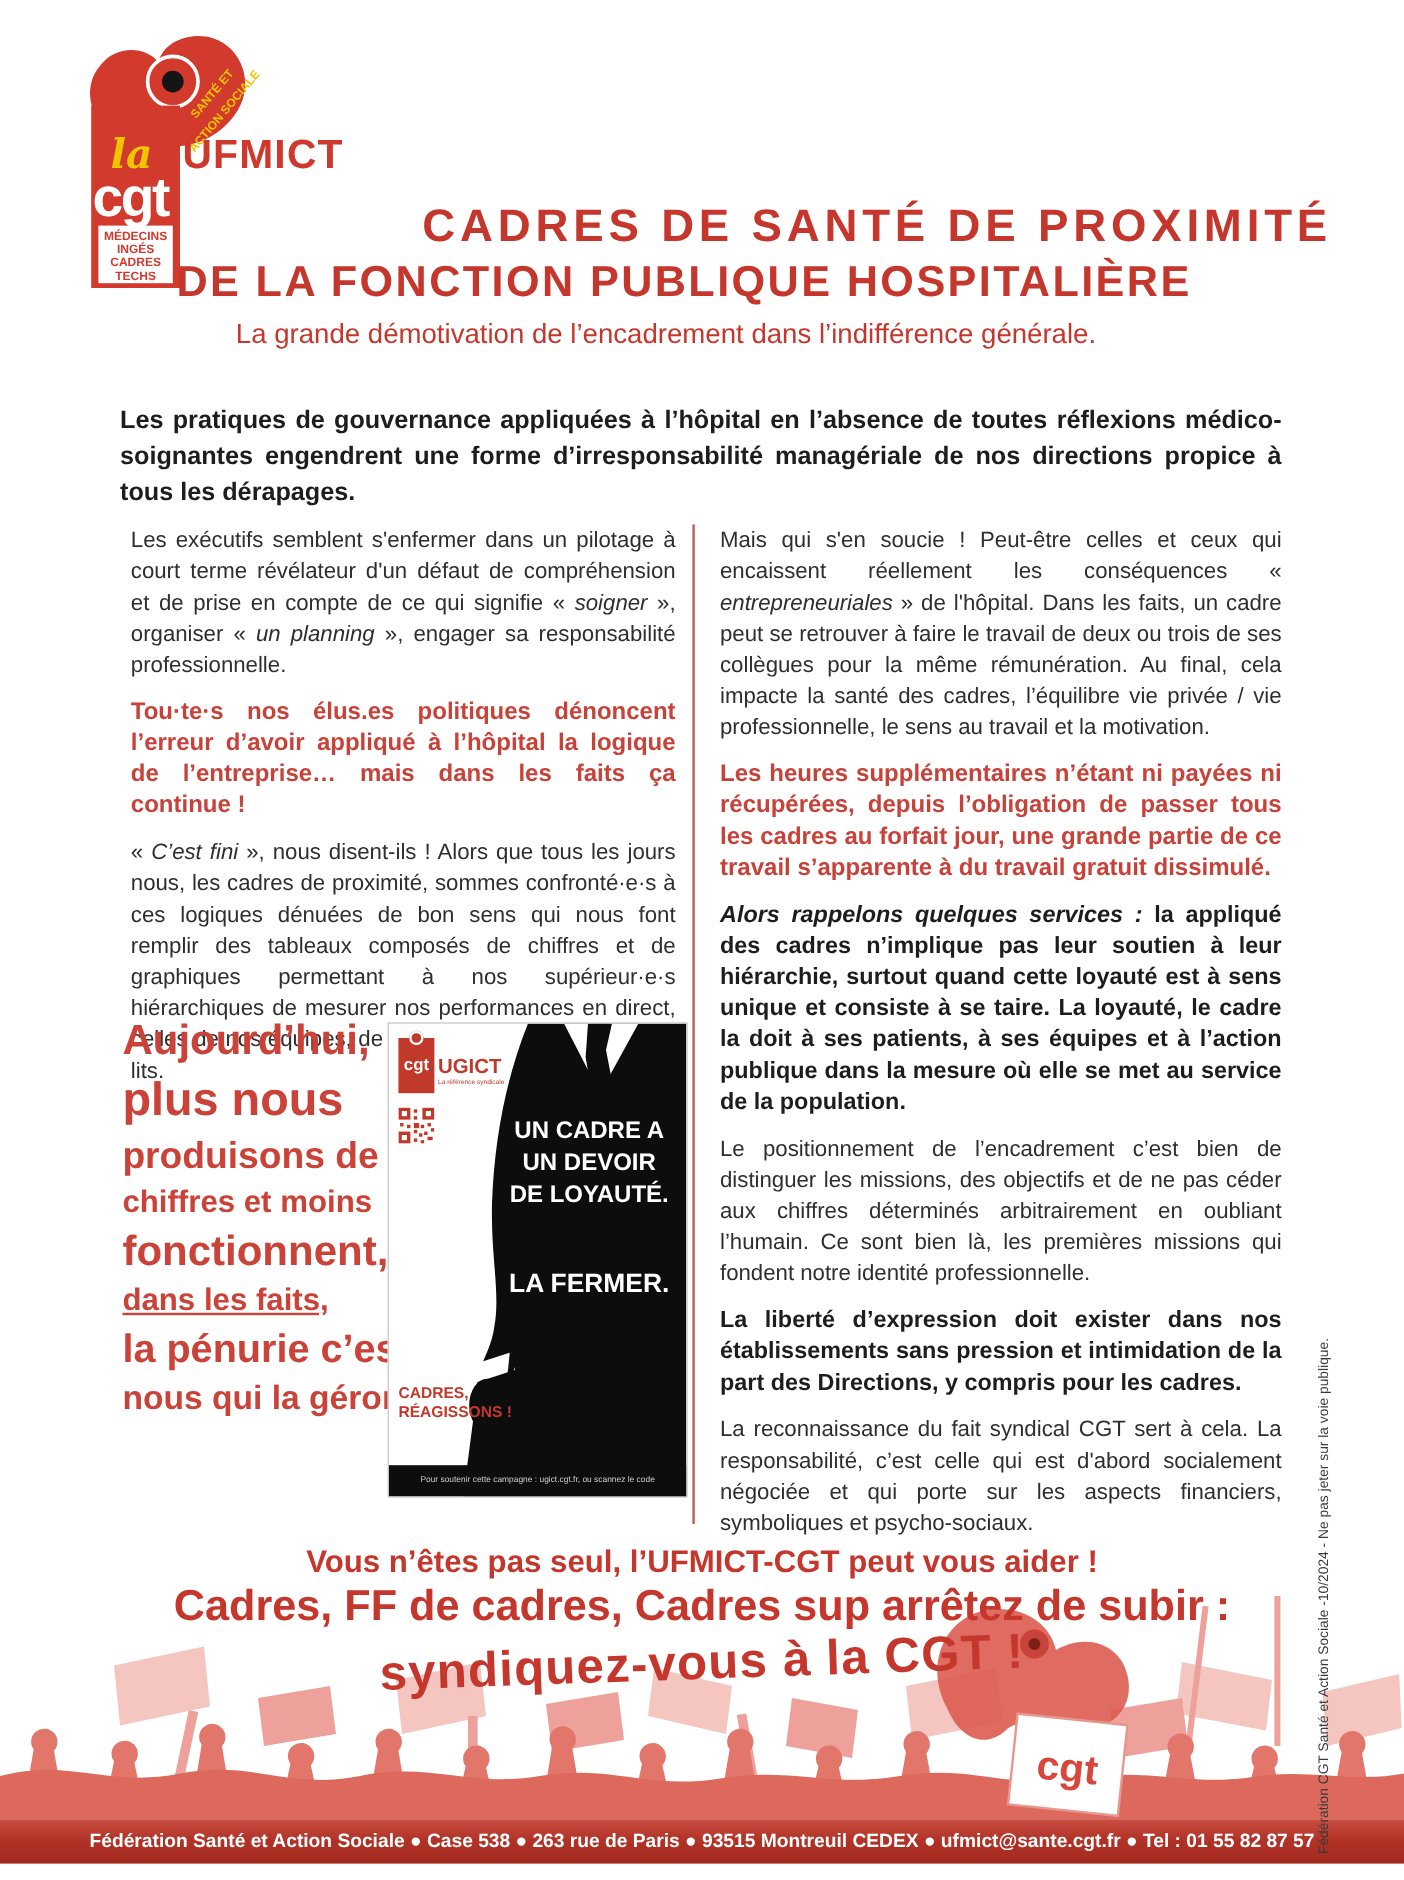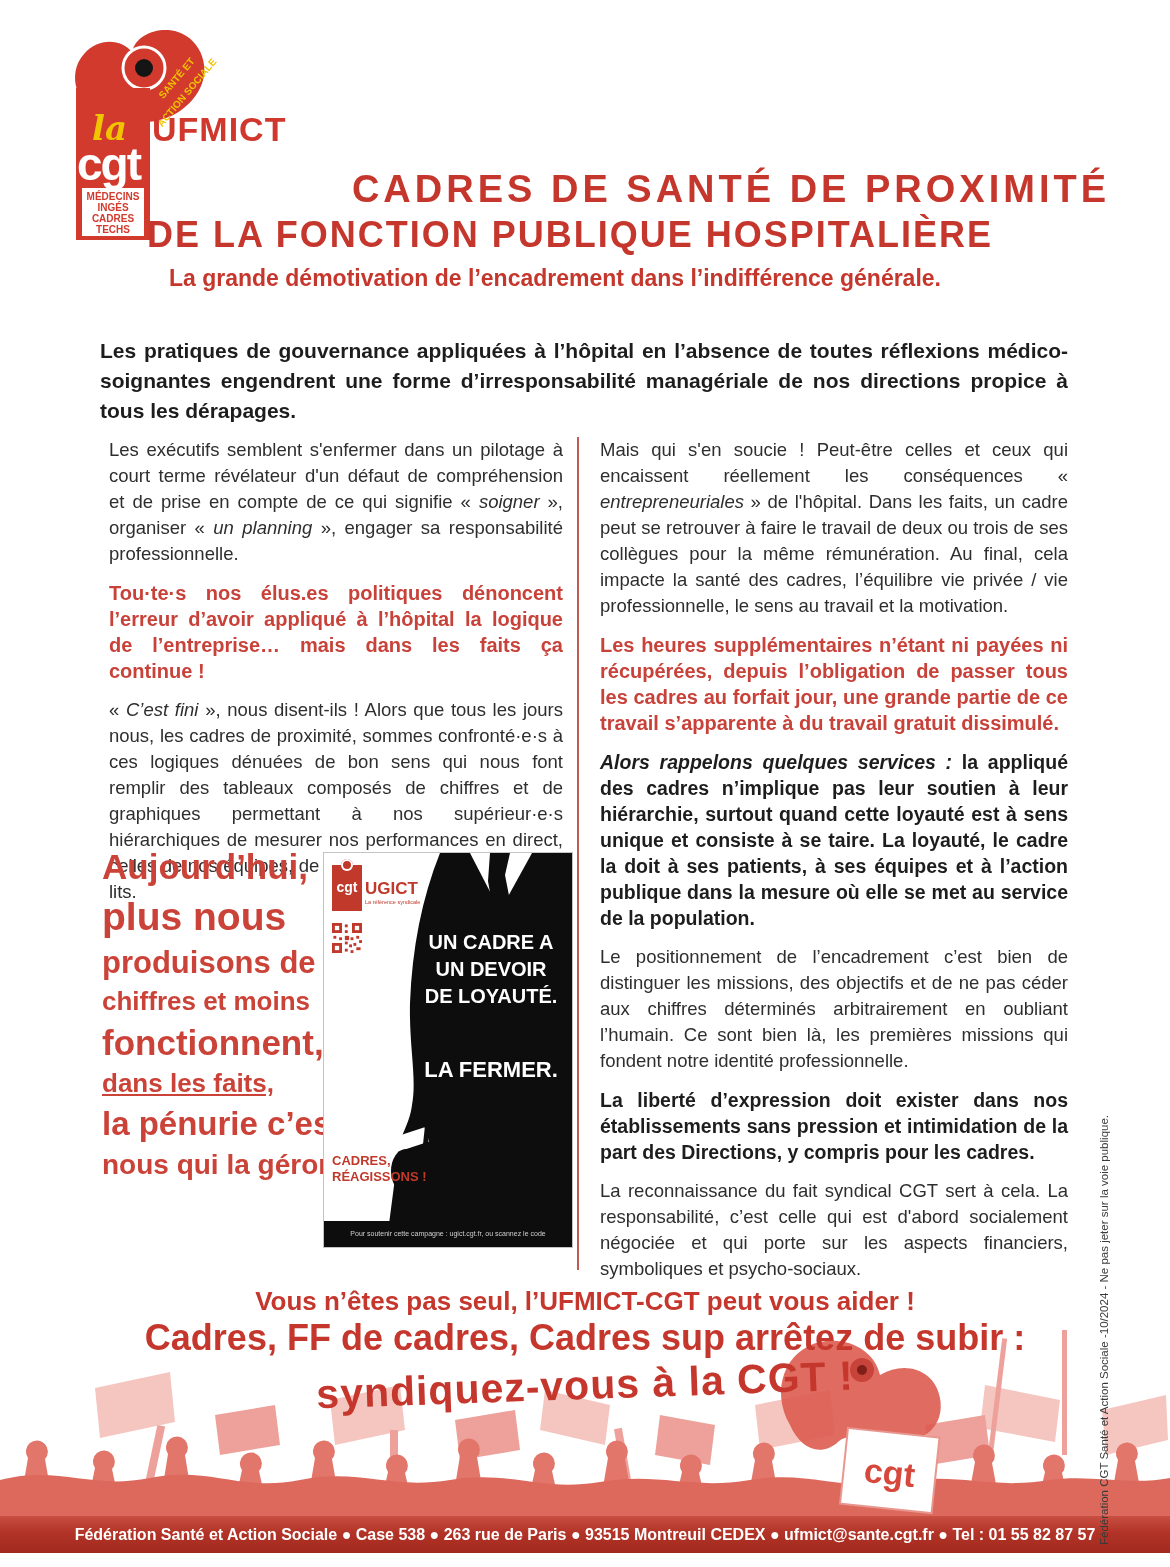--- a/index.html
+++ b/index.html
@@ -12,21 +12,21 @@
   .logo-emblem{position:absolute;left:60px;top:26px;width:262px;height:218px;}
   .ufmict{position:absolute;left:152px;top:110px;font-size:34px;font-weight:bold;
           color:var(--red2);letter-spacing:1px;}
 
   
   .title-l1{position:absolute;left:0;right:60px;top:168px;text-align:right;
             font-size:38px;font-weight:bold;color:#c5372d;letter-spacing:4px;}
   .title-l2{position:absolute;left:0;right:30px;top:214px;text-align:center;
             font-size:36px;font-weight:bold;color:#c5372d;letter-spacing:2px;}
   .subtitle{position:absolute;left:0;right:60px;top:265px;text-align:center;
-            font-size:23px;font-weight:bold;color:#c5372d;}
+            font-size:23px;font-weight:normal;color:#c5372d;}
 
   
   .intro{position:absolute;left:100px;top:336px;width:968px;font-size:21px;line-height:30px;
          font-weight:bold;color:#1d1d1d;text-align:justify;}
 
   
   .col{position:absolute;top:437px;text-align:justify;font-size:18.5px;line-height:26px;color:var(--ink);}
   .col p{margin:0 0 13px 4px;}
   .left-col{left:105px;width:458px;}
   .right-col{left:596px;width:472px;}

